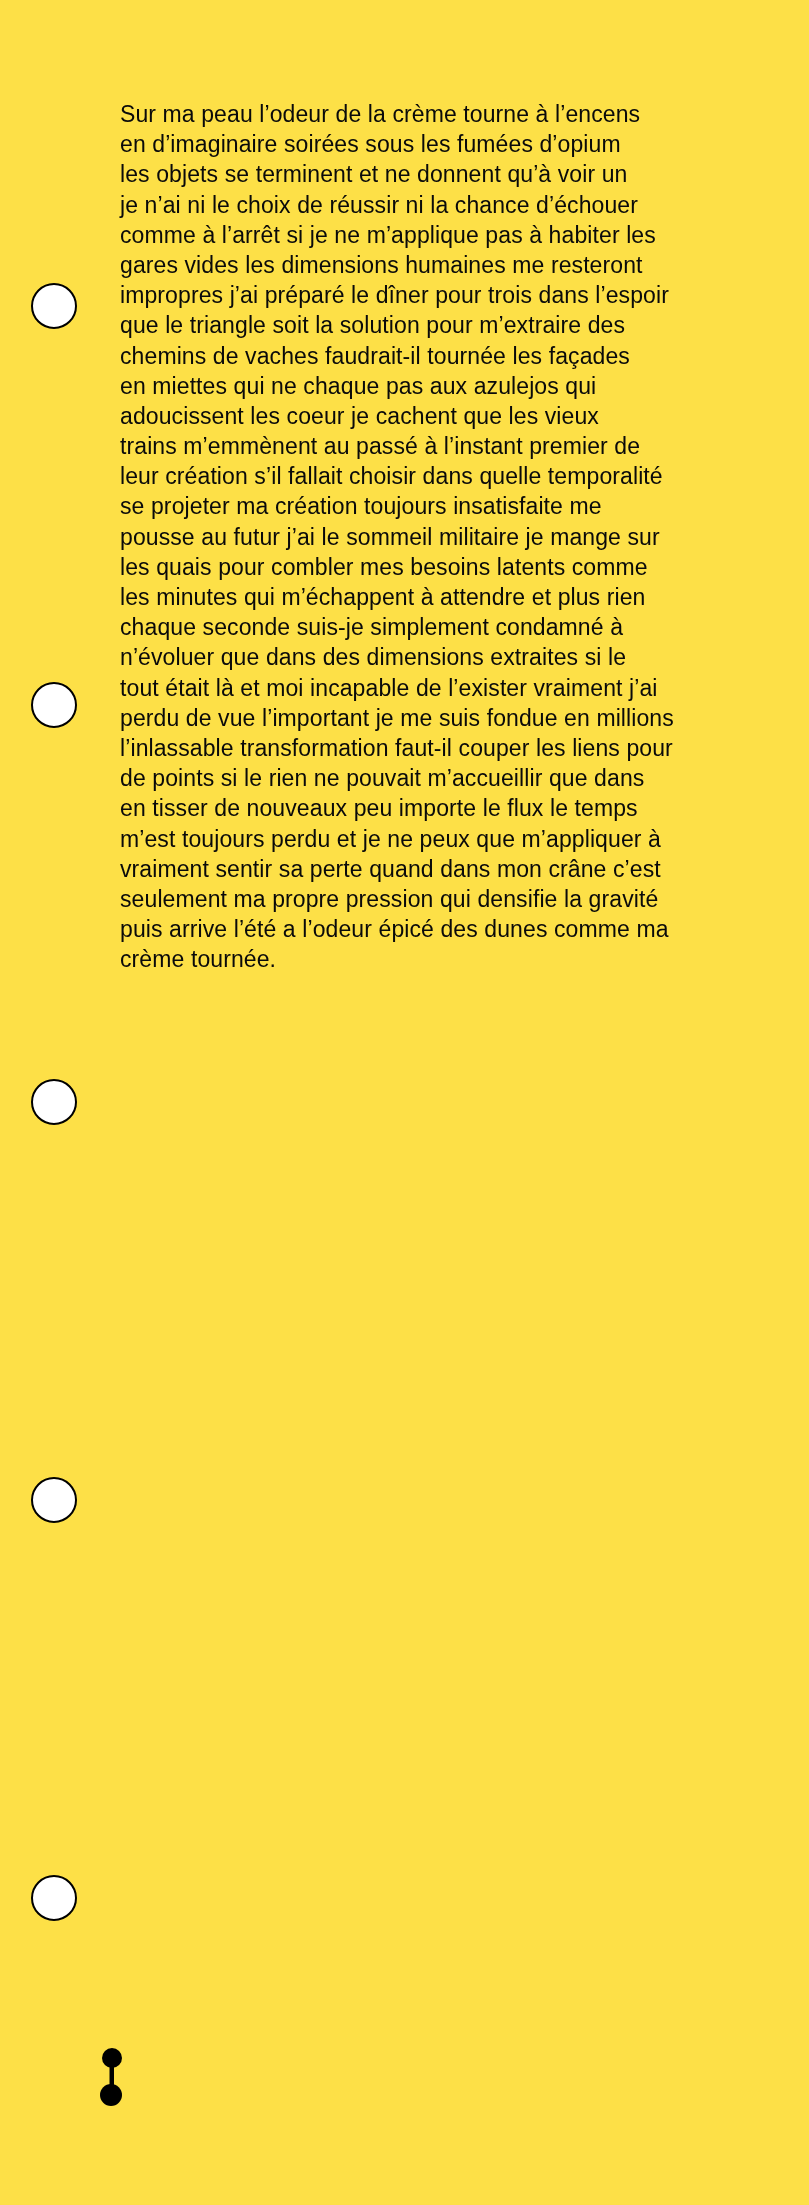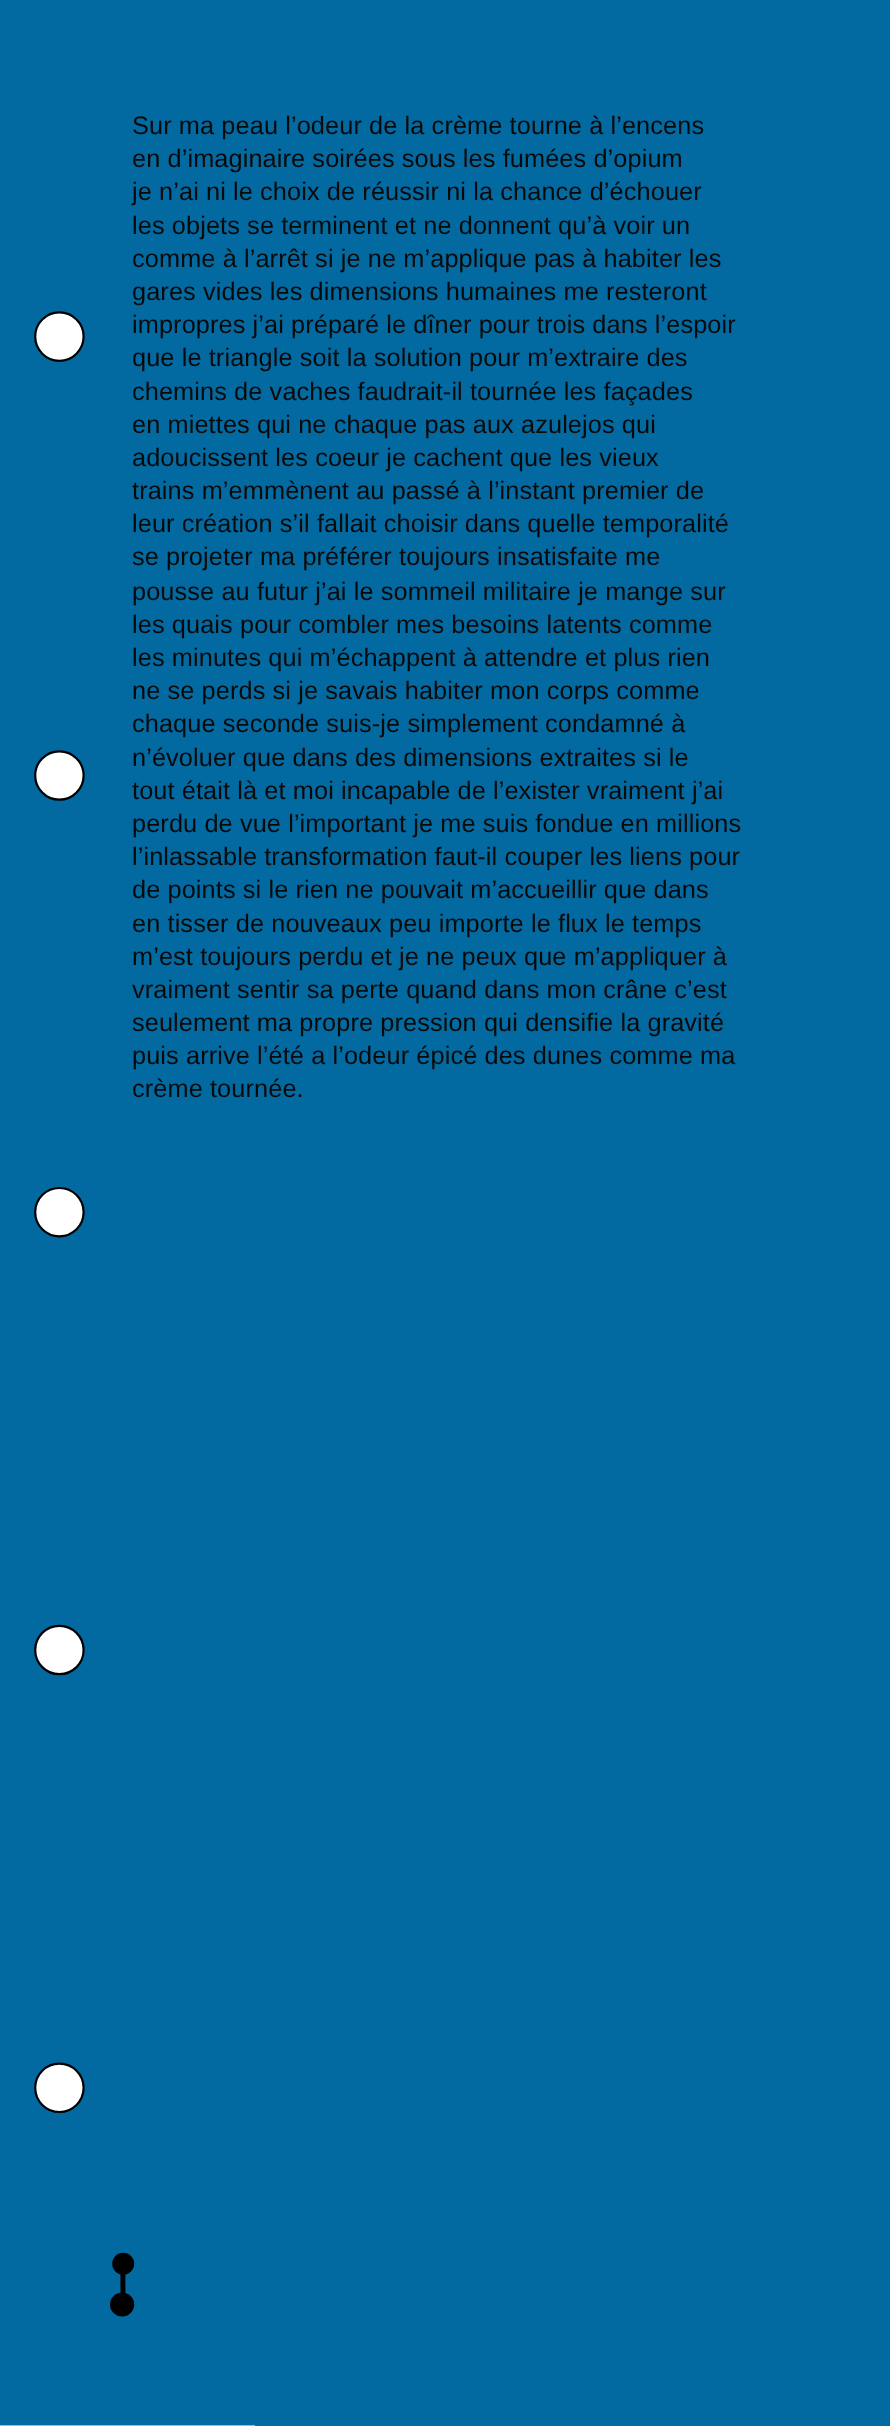--- a/index.html
+++ b/index.html
@@ -4,21 +4,21 @@
 <style>
   html, body {
     margin: 0;
     padding: 0;
     background: #ffffff;
   }
   .page {
     position: relative;
     width: 809px;
     height: 2205px;
-    background: #0369a1;
+    background: #fde047;
     font-family: "Liberation Sans", sans-serif;
     overflow: hidden;
   }
   .poem {
     position: absolute;
     left: 120px;
     top: 99px;
     color: #0a0a0a;
     font-size: 23px;
     line-height: 30.2px;
@@ -52,36 +52,35 @@
   }
 </style>
 </head>
 <body>
 
 <div class="page">
 
   <div class="poem">
     <div class="line">Sur ma peau l’odeur de la crème tourne à l’encens</div>
     <div class="line">en d’imaginaire soirées sous les fumées d’opium</div>
+    <div class="line">les objets se terminent et ne donnent qu’à voir un</div>
     <div class="line">je n’ai ni le choix de réussir ni la chance d’échouer</div>
-    <div class="line">les objets se terminent et ne donnent qu’à voir un</div>
     <div class="line">comme à l’arrêt si je ne m’applique pas à habiter les</div>
     <div class="line">gares vides les dimensions humaines me resteront</div>
     <div class="line">impropres j’ai préparé le dîner pour trois dans l’espoir</div>
     <div class="line">que le triangle soit la solution pour m’extraire des</div>
     <div class="line">chemins de vaches faudrait-il tournée les façades</div>
     <div class="line">en miettes qui ne chaque pas aux azulejos qui</div>
     <div class="line">adoucissent les coeur je cachent que les vieux</div>
     <div class="line">trains m’emmènent au passé à l’instant premier de</div>
     <div class="line">leur création s’il fallait choisir dans quelle temporalité</div>
-    <div class="line">se projeter ma préférer toujours insatisfaite me</div>
+    <div class="line">se projeter ma création toujours insatisfaite me</div>
     <div class="line">pousse au futur j’ai le sommeil militaire je mange sur</div>
     <div class="line">les quais pour combler mes besoins latents comme</div>
     <div class="line">les minutes qui m’échappent à attendre et plus rien</div>
-    <div class="line">ne se perds si je savais habiter mon corps comme</div>
     <div class="line">chaque seconde suis-je simplement condamné à</div>
     <div class="line">n’évoluer que dans des dimensions extraites si le</div>
     <div class="line">tout était là et moi incapable de l’exister vraiment j’ai</div>
     <div class="line">perdu de vue l’important je me suis fondue en millions</div>
     <div class="line">l’inlassable transformation faut-il couper les liens pour</div>
     <div class="line">de points si le rien ne pouvait m’accueillir que dans</div>
     <div class="line">en tisser de nouveaux peu importe le flux le temps</div>
     <div class="line">m’est toujours perdu et je ne peux que m’appliquer à</div>
     <div class="line">vraiment sentir sa perte quand dans mon crâne c’est</div>
     <div class="line">seulement ma propre pression qui densifie la gravité</div>

